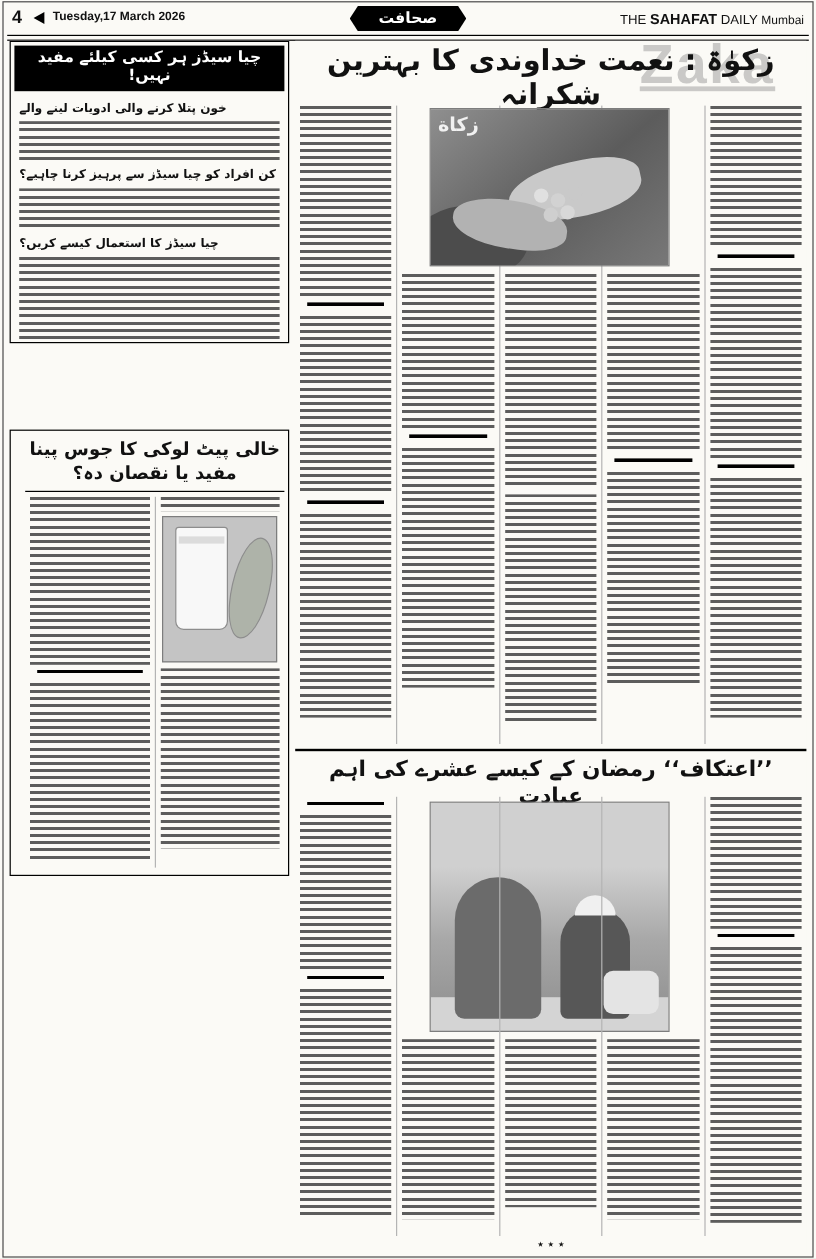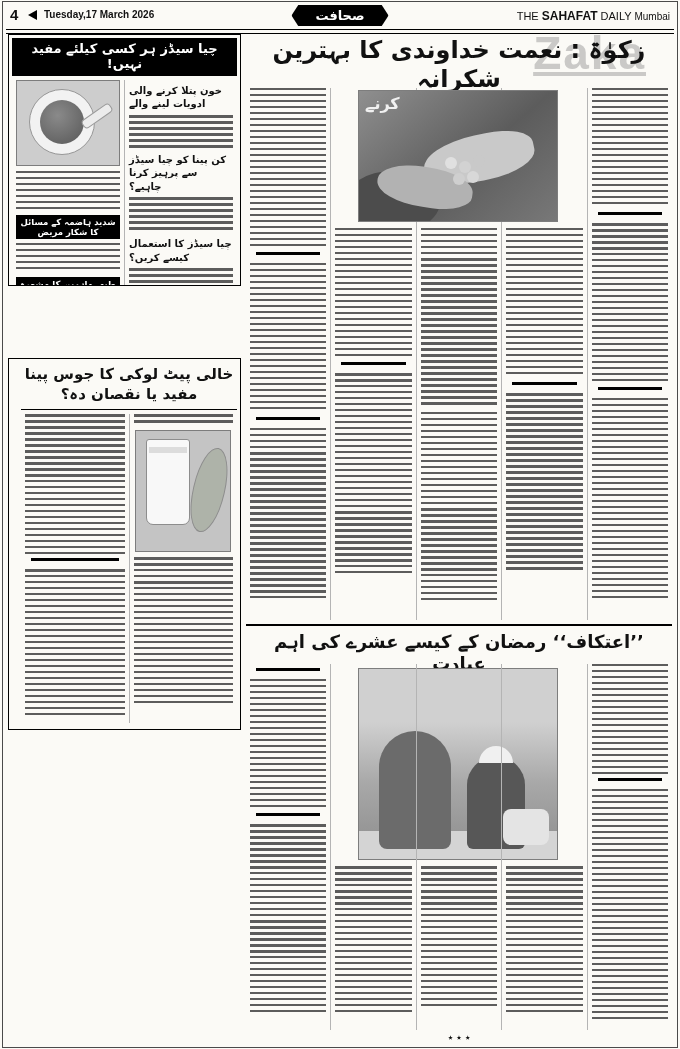--- a/index.html
+++ b/index.html
@@ -122,21 +122,21 @@
     <span class="masthead">صحافت</span>
     <span class="paper"><span>THE</span> <span class="b">SAHAFAT</span> <span>DAILY</span> <span class="c">Mumbai</span></span>
   </div>
   <div class="rule2"></div>
 
   <div class="sec sec-zakat">
     <span class="wm">Zaka</span>
     <h1 class="h-zakat">زکوٰۃ : نعمت خداوندی کا بہترین شکرانہ</h1>
 
     <div class="photo zakat-photo">
-      <span class="callig">کرنے</span>
+      <span class="callig">زكاة</span>
       <div class="sleeve"></div>
       <div class="hand1"></div>
       <div class="hand2"></div>
       <div class="coins"></div>
     </div>
 
     <div class="cols z-cols">
       <div class="col">
         <div class="sim" style="height:160px"></div>
         <div class="simline"></div>
@@ -207,34 +207,23 @@
         <div class="sim" style="height:230px"></div>
       </div>
     </div>
     <div class="stars">٭ ٭ ٭</div>
   </div>
 
   <div class="lbox lbox1">
     <div class="bar-head">چیا سیڈز ہر کسی کیلئے مفید نہیں!</div>
     <div class="halves">
       <div class="half">
-        <div class="photo chia-photo">
-          <div class="cup"></div>
-          <div class="spoon"></div>
-        </div>
-        <div class="sim" style="height:40px"></div>
-        <div class="bar">شدید ہاضمہ کے مسائل کا شکار مریض</div>
-        <div class="sim" style="height:30px"></div>
-        <div class="bar">طبی ماہرین کا مشورہ</div>
-        <div class="sim" style="height:60px"></div>
-      </div>
-      <div class="half">
         <div class="bold-head">خون پتلا کرنے والی ادویات لینے والے</div>
         <div class="sim" style="height:34px"></div>
-        <div class="bold-head">کن پینا کو چیا سیڈز سے پرہیز کرنا چاہیے؟</div>
+        <div class="bold-head">کن افراد کو چیا سیڈز سے پرہیز کرنا چاہیے؟</div>
         <div class="sim" style="height:36px"></div>
         <div class="bold-head">چیا سیڈز کا استعمال کیسے کریں؟</div>
         <div class="sim" style="height:90px"></div>
       </div>
     </div>
   </div>
 
   <div class="lbox lbox2">
     <div class="box-head">خالی پیٹ لوکی کا جوس پینا مفید یا نقصان دہ؟</div>
     <div class="halves">

